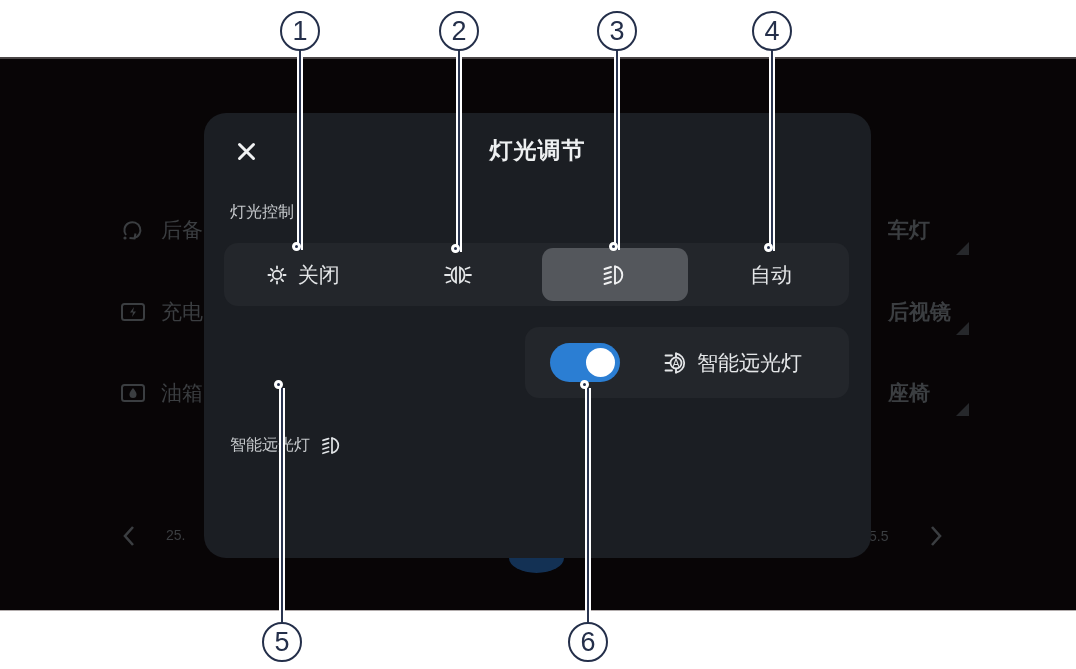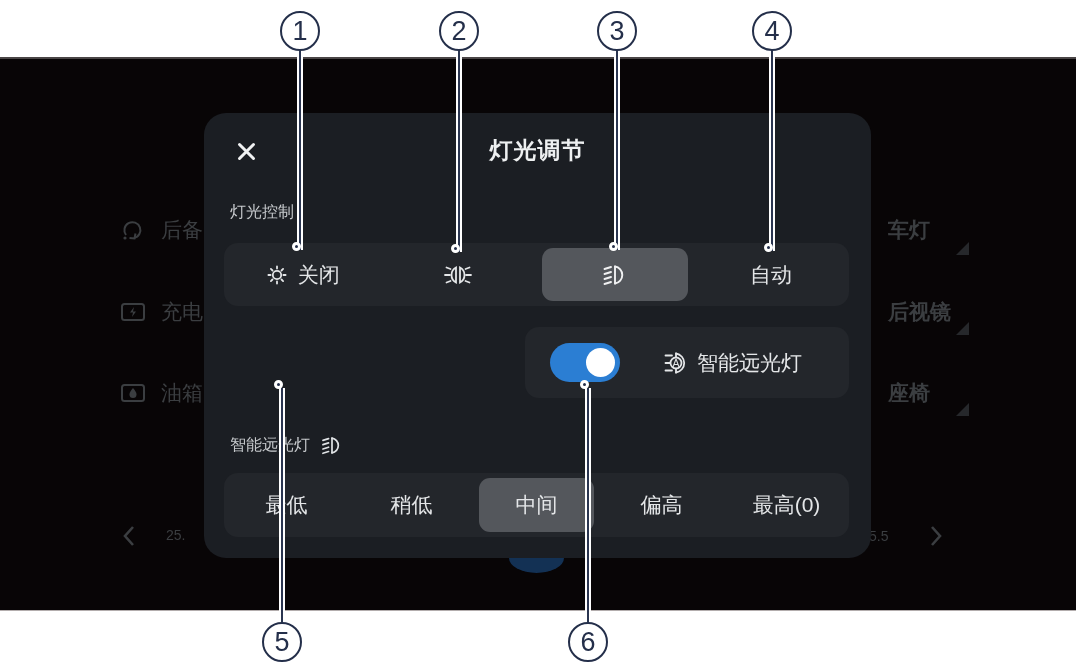--- a/index.html
+++ b/index.html
@@ -204,48 +204,20 @@
       <span>智能远光灯</span>
       <span class="sicon">
         <svg width="26" height="19" viewBox="0 0 30 22" fill="none" stroke="currentColor" stroke-width="2" stroke-linecap="round">
           <path d="M15 2.5 L15 19.5"></path>
           <path d="M15 2.5 A8.6 8.6 0 0 1 15 19.5"></path>
           <path d="M11 3 L4.5 5 M11 8 L4.5 10 M11 13 L4.5 15 M11 18 L4.5 20"></path>
         </svg>
       </span>
     </div>
 
-    <div class="segrow row2">
-      <div class="seg">
-        <span class="cnt">
-            <span>最低</span>
-          </span>
-      </div>
-      <div class="seg">
-        <span class="cnt">
-            <span>稍低</span>
-          </span>
-      </div>
-      <div class="seg selected">
-        <span class="sel-bg"></span>
-          <span class="cnt">
-            <span>中间</span>
-          </span>
-      </div>
-      <div class="seg">
-        <span class="cnt">
-            <span>偏高</span>
-          </span>
-      </div>
-      <div class="seg">
-        <span class="cnt">
-            <span>最高(0)</span>
-          </span>
-      </div>
-    </div>
   </div>
 
   <div class="peek"></div>
 </div>
 
 <div class="cline" style="left:297px; top:49px; height:201px;">
     <i></i>
   </div>
 <div class="cline" style="left:456px; top:49px; height:203px;">
     <i></i>

